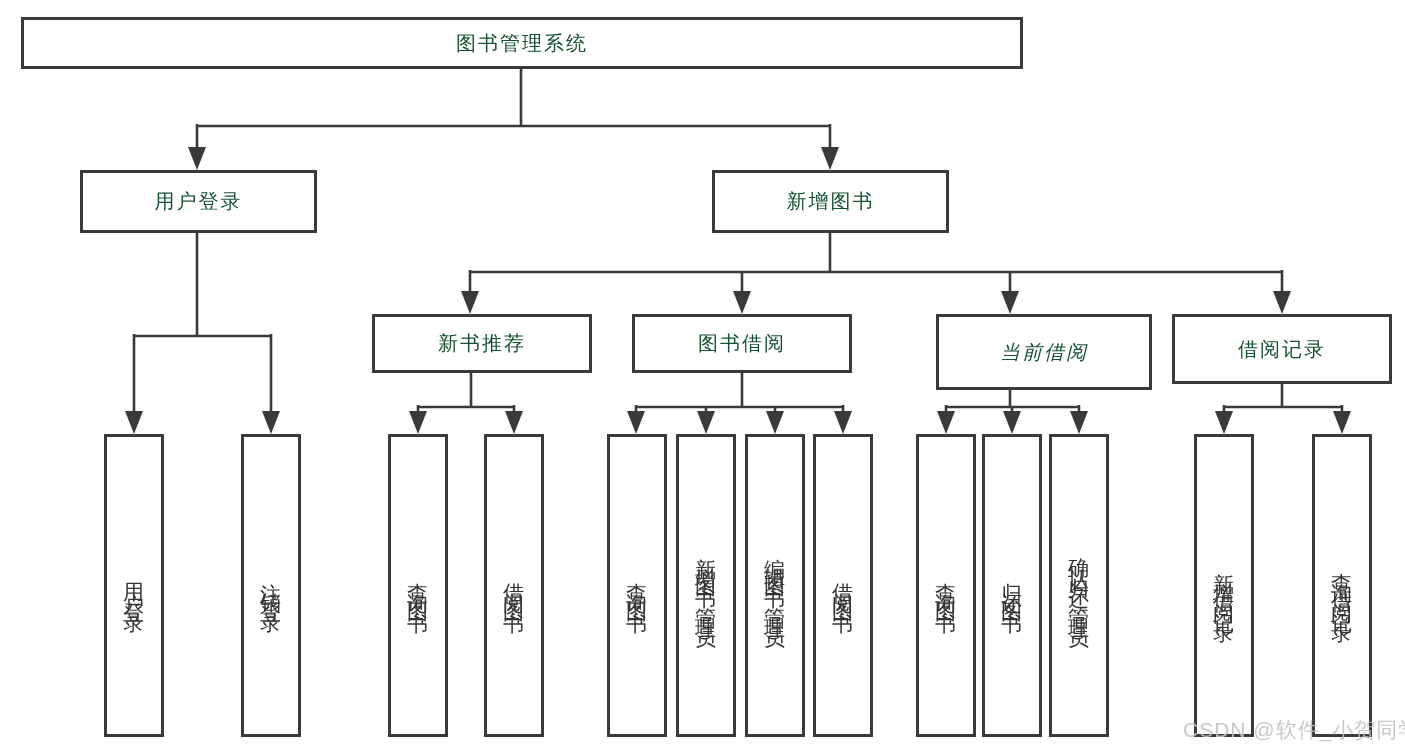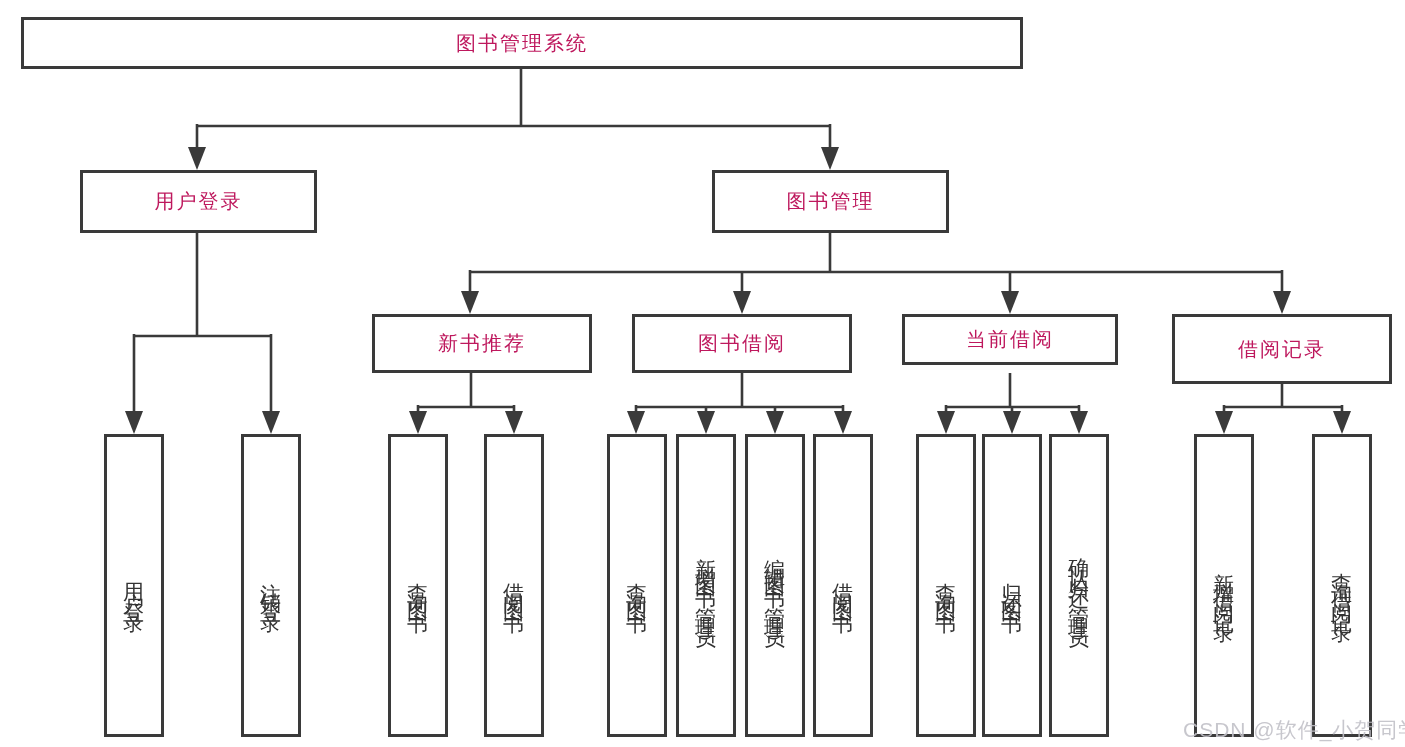--- a/index.html
+++ b/index.html
@@ -13,21 +13,21 @@
     background:#ffffff;
     overflow:hidden;
   }
   .wires { position:absolute; left:0; top:0; width:1405px; height:747px; }
   .box {
     position:absolute;
     box-sizing:border-box;
     border:3px solid #3a3a3a;
     background:#ffffff;
     display:flex; align-items:center; justify-content:center;
-    color:#be185d;
+    color:#14532d;
     font-size:20px;
     letter-spacing:2px;
     white-space:nowrap;
   }
   .vbox {
     position:absolute;
     box-sizing:border-box;
     border:3px solid #3a3a3a;
     background:#ffffff;
     display:flex; align-items:center; justify-content:center;
@@ -98,25 +98,25 @@
       <polygon points="1070,411 1088,411 1079,434"></polygon>
 
       <polygon points="1215,411 1233,411 1224,434"></polygon>
       <polygon points="1333,411 1351,411 1342,434"></polygon>
     </g>
   </svg>
 
   <div class="box" style="left:21px; top:17px; width:1002px; height:52px;">图书管理系统</div>
 
   <div class="box" style="left:80px; top:170px; width:237px; height:63px;">用户登录</div>
-  <div class="box" style="left:712px; top:170px; width:237px; height:63px;">图书管理</div>
+  <div class="box" style="left:712px; top:170px; width:237px; height:63px;">新增图书</div>
 
   <div class="box" style="left:372px; top:314px; width:220px; height:59px;">新书推荐</div>
   <div class="box" style="left:632px; top:314px; width:220px; height:59px;text-align:center;">图书借阅</div>
-  <div class="box" style="left:902px; top:314px; width:216px; height:51px;">当前借阅</div>
+  <div class="box" style="left:936px; top:314px; width:216px; height:76px;font-style:italic;">当前借阅</div>
   <div class="box" style="left:1172px; top:314px; width:220px; height:70px;">借阅记录</div>
 
   <div class="vbox" style="left:104px;">用户登录</div>
   <div class="vbox" style="left:241px;">注销登录</div>
 
   <div class="vbox" style="left:388px;">查询图书</div>
   <div class="vbox" style="left:484px;">借阅图书</div>
 
   <div class="vbox" style="left:607px;">查询图书</div>
   <div class="vbox" style="left:676px;">新增图书（管理员）</div>

